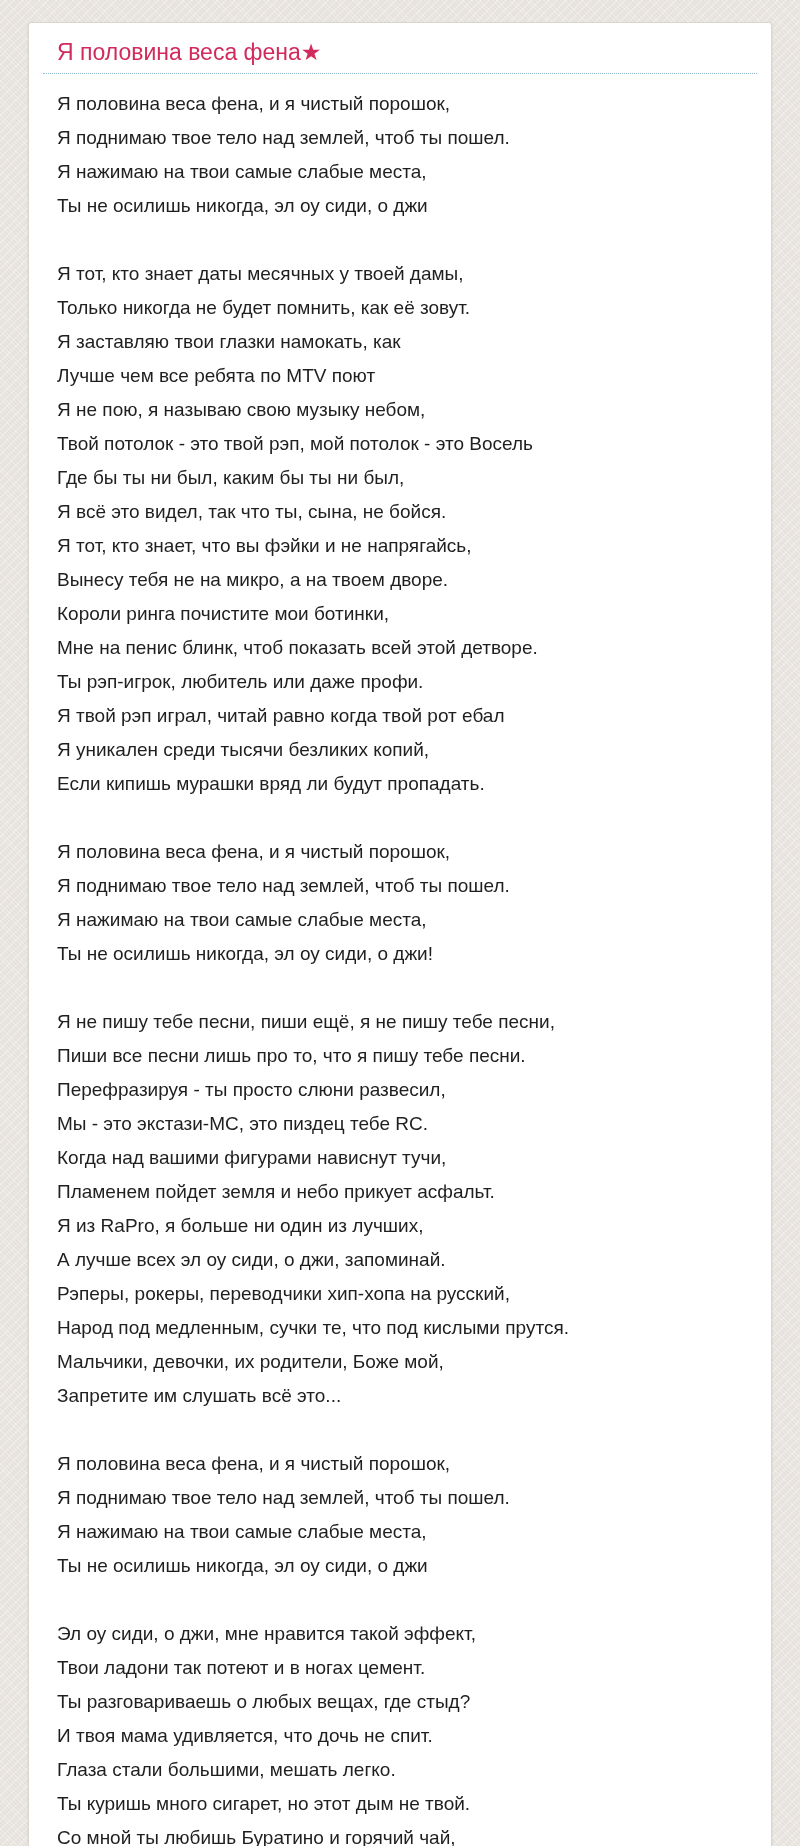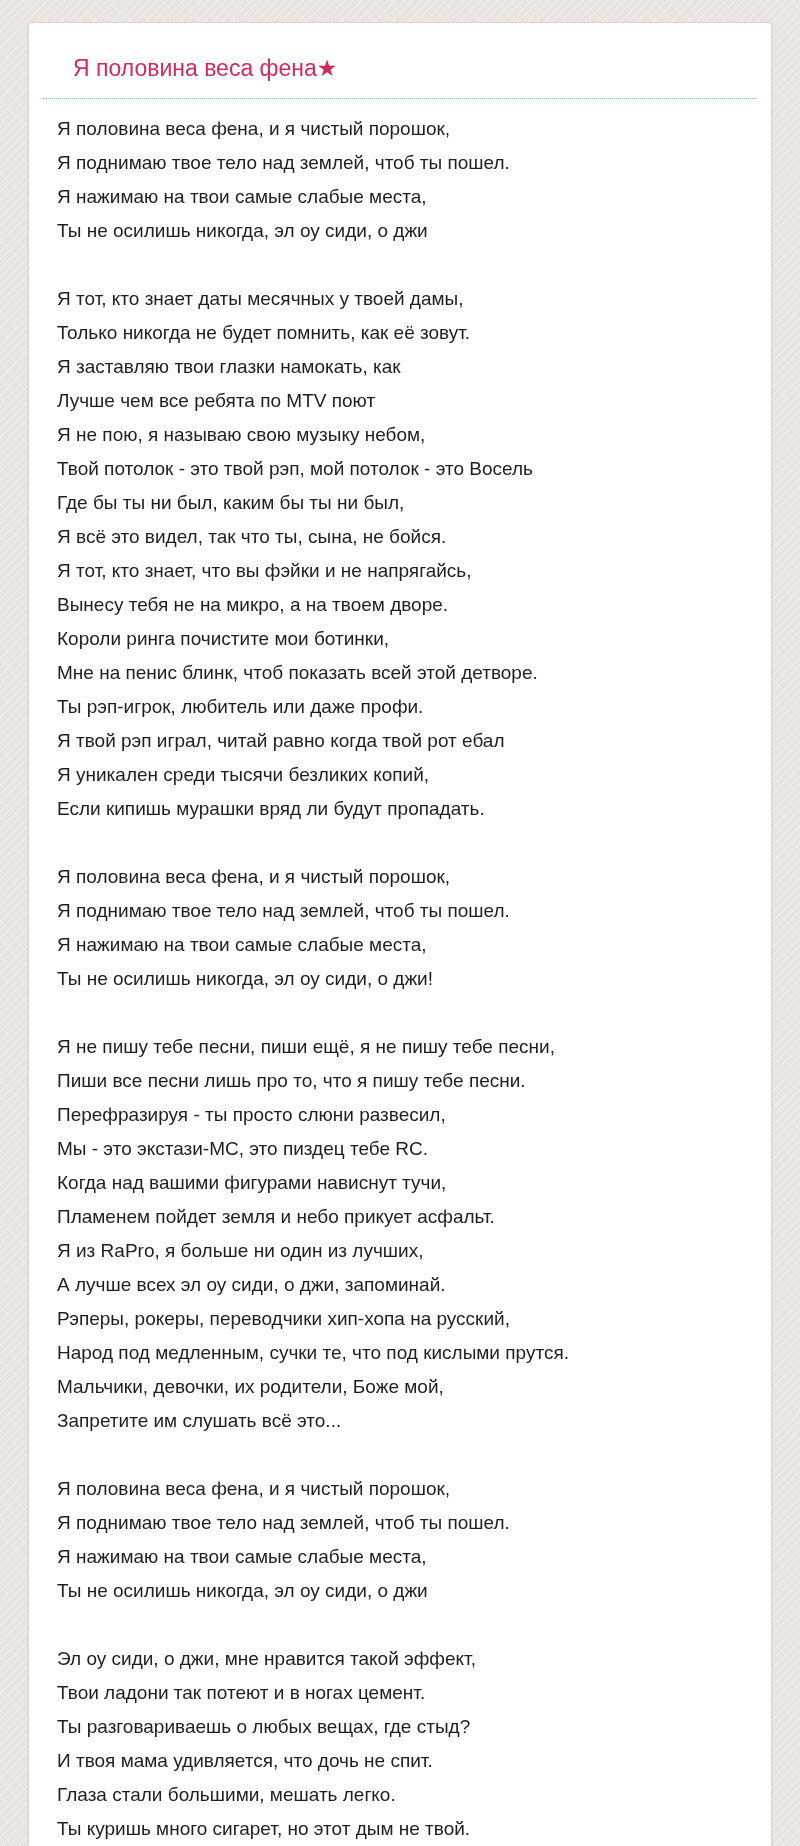--- a/index.html
+++ b/index.html
@@ -29,21 +29,21 @@
     width: 744px;
     margin: 22px auto 0 auto;
     min-height: 1800px;
     background: var(--card-bg);
     border: 1px solid var(--card-border);
     border-radius: 3px;
     box-shadow: 0 1px 3px rgba(0,0,0,0.08);
     padding: 15px 28px 28px 28px;
   }
   .title {
-    margin: 16px;
+    margin: 0;
     font-size: 23px;
     font-weight: normal;
     line-height: 28px;
     color: var(--title-color);
   }
   .subtitle {
     margin-top: 3px;
     font-size: 15px;
     line-height: 20px;
     color: #222222;

